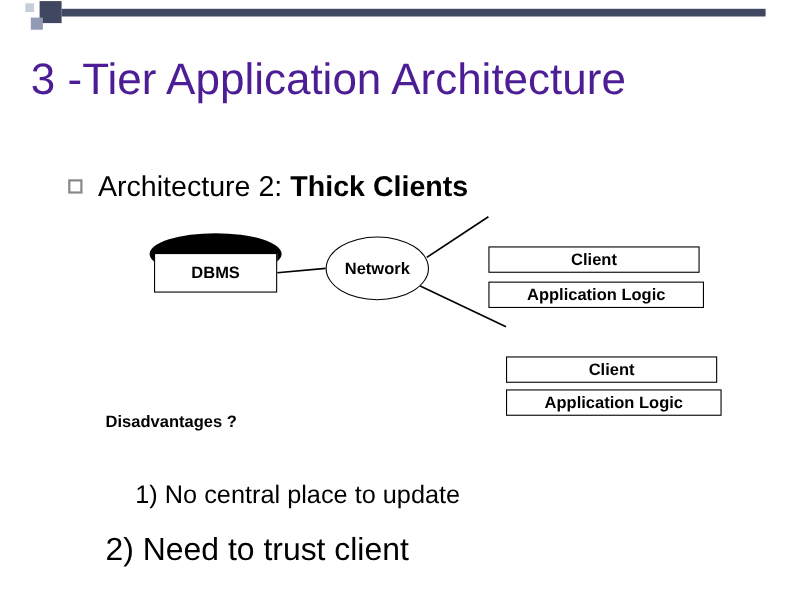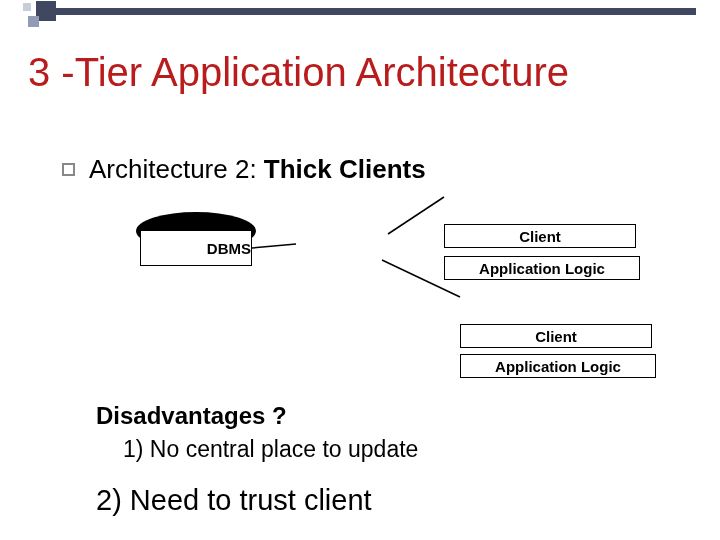--- a/index.html
+++ b/index.html
@@ -48,21 +48,21 @@
     width: 8px;
     height: 8px;
     background: #c8cdda;
   }
   .title {
     position: absolute;
     top: 50px;
     left: 28px;
     font-size: 40px;
     font-weight: 400;
-    color: #b91c1c;
+    color: #4c1d95;
   }
   .bullet-line {
     position: absolute;
     top: 154px;
     left: 62px;
     display: flex;
     align-items: center;
     gap: 14px;
   }
   .bullet-square {
@@ -96,21 +96,21 @@
   .dbms-box {
     position: absolute;
     top: 48px;
     left: 140px;
     width: 112px;
     height: 36px;
     background: #fff;
     border: 1.5px solid #000;
     display: flex;
     align-items: center;
-    justify-content: flex-end;
+    justify-content: center;
     font-size: 15px;
     font-weight: bold;
   }
   .network {
     position: absolute;
     top: 33px;
     left: 296px;
     width: 94px;
     height: 58px;
     border: 1.5px solid #000;
@@ -132,23 +132,23 @@
     font-size: 15px;
     font-weight: bold;
     margin-top: 40px;
   }
   .client1 { top: 2px; left: 444px; width: 192px; height: 24px; }
   .applogic1 { top: 34px; left: 444px; width: 196px; height: 24px; }
   .client2 { top: 102px; left: 460px; width: 192px; height: 24px; }
   .applogic2 { top: 132px; left: 460px; width: 196px; height: 24px; }
   .disadv {
     position: absolute;
-    top: 402px;
+    top: 375px;
     left: 96px;
-    font-size: 24px;
+    font-size: 15px;
     font-weight: bold;
   }
   .pt1 {
     position: absolute;
     top: 436px;
     left: 96px;
     font-size: 23px;
     margin-left: 27px;
   }
   .pt2 {
@@ -185,20 +185,23 @@
 <div class="diagram">
   <svg class="lines" width="720" height="200">
     <line x1="252" y1="66" x2="296" y2="62" stroke="#000" stroke-width="1.5"></line>
     <line x1="388" y1="52" x2="444" y2="15" stroke="#000" stroke-width="1.5"></line>
     <line x1="382" y1="78" x2="460" y2="115" stroke="#000" stroke-width="1.5"></line>
   </svg>
   <div class="dbms-ellipse"></div>
   <div class="dbms-box">
     <span>DBMS</span>
   </div>
+  <div class="network">
+    <span>Network</span>
+  </div>
   <div class="box client1">
     <span>Client</span>
   </div>
   <div class="box applogic1">
     <span>Application Logic</span>
   </div>
   <div class="box client2">
     <span>Client</span>
   </div>
   <div class="box applogic2">

